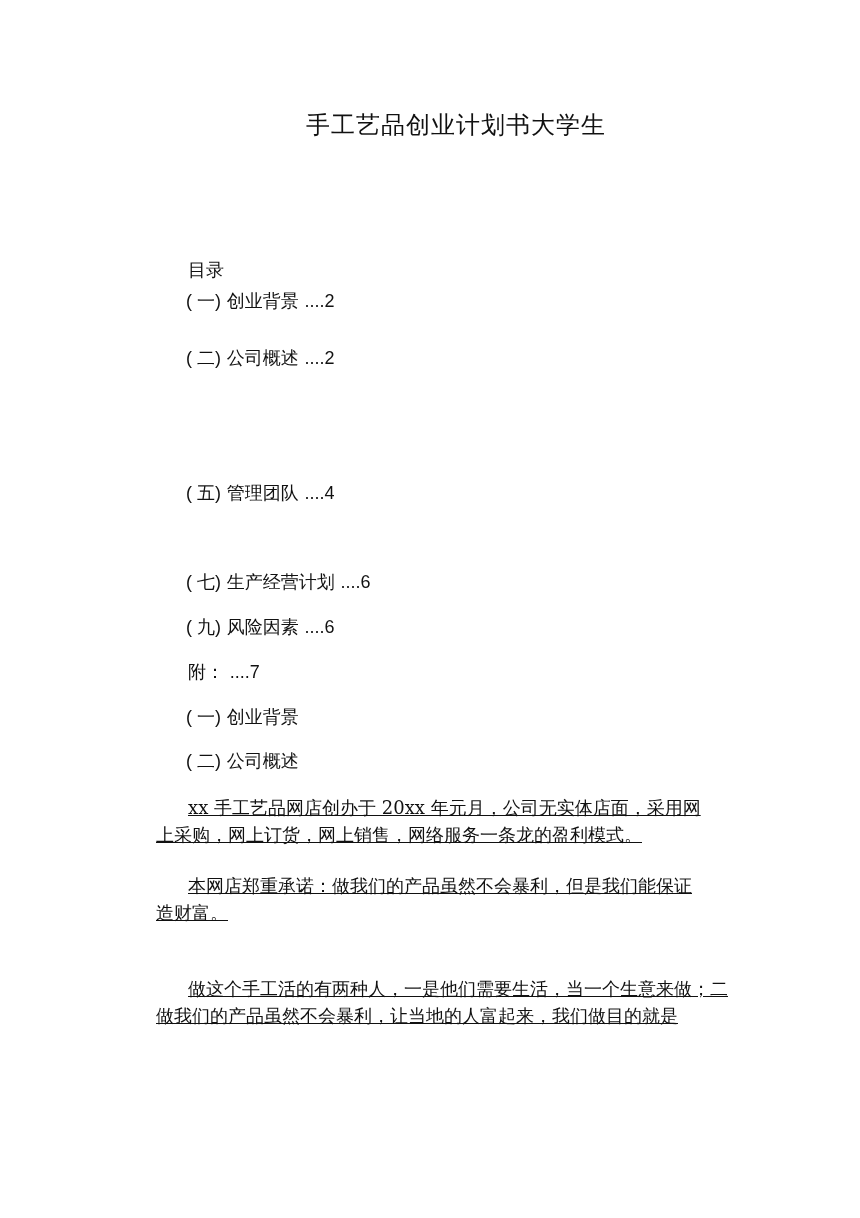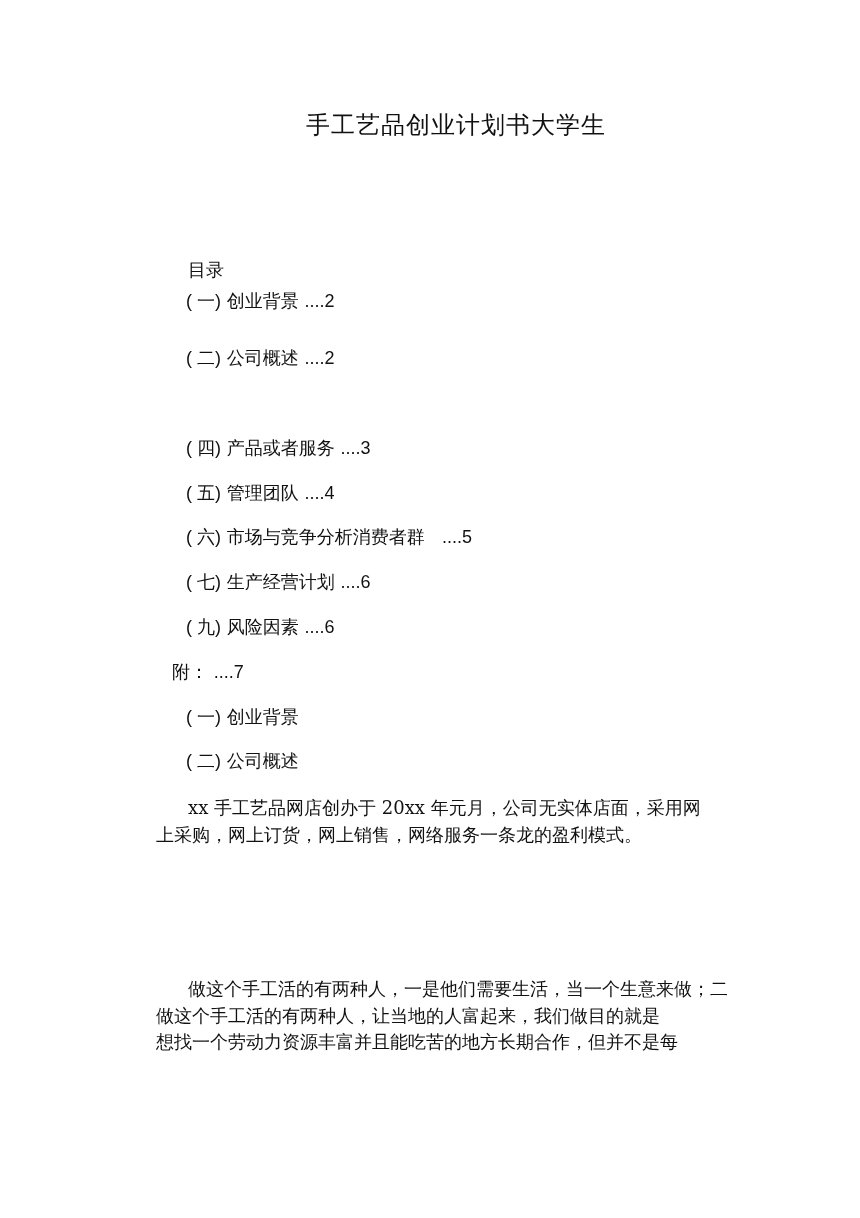--- a/index.html
+++ b/index.html
@@ -54,62 +54,62 @@
     .para {
       position: absolute;
       left: 130px;
       width: 610px;
       font-size: 18px;
       line-height: 26.5px;
     }
     .para .line {
       display: block;
       white-space: pre;
+      text-decoration: underline;
     }
     .para .indent {
       padding-left: 32px;
     }
   </style>
 </head>
 <body>
 
 <div class="page">
 
   <div class="title">手工艺品创业计划书大学生</div>
 
   <div class="toc-heading">目录</div>
 
   <div class="toc-item" style="top:288px;"><span class="num">( 一)</span> <span>创业背景</span> <span class="page-ref">....2</span></div>
 
   <div class="toc-item" style="top:345px;"><span class="num">( 二)</span> <span>公司概述</span> <span class="page-ref">....2</span></div>
 
 
-  <div class="toc-item" style="top:435px;"><span class="num">( 四)</span> <span>产品或者服务</span> <span class="page-ref">....3</span></div>
 
   <div class="toc-item" style="top:480px;"><span class="num">( 五)</span> <span>管理团队</span> <span class="page-ref">....4</span></div>
 
-  <div class="toc-item" style="top:524px;"><span class="num">( 六)</span> <span>市场与竞争分析消费者群</span>   <span class="page-ref">....5</span></div>
 
   <div class="toc-item" style="top:569px;"><span class="num">( 七)</span> <span>生产经营计划</span> <span class="page-ref">....6</span></div>
 
   <div class="toc-item" style="top:614px;"><span class="num">( 九)</span> <span>风险因素</span> <span class="page-ref">....6</span></div>
 
-  <div class="toc-item" style="top:659px; left:146px;"><span>附：</span> <span class="page-ref">....7</span></div>
+  <div class="toc-item" style="top:659px; left:162px;"><span>附：</span> <span class="page-ref">....7</span></div>
 
   <div class="toc-item" style="top:704px;"><span class="num">( 一)</span> <span>创业背景</span></div>
 
   <div class="toc-item" style="top:748px;"><span class="num">( 二)</span> <span>公司概述</span></div>
 
   <div class="para" style="top:795px;">
     <span class="line indent">xx 手工艺品网店创办于 20xx 年元月，公司无实体店面，采用网</span>
     <span class="line">上采购，网上订货，网上销售，网络服务一条龙的盈利模式。</span>
   </div>
 
   <div class="para" style="top:873px;">
+    <span class="line indent">本网店郑重承诺：做我们的产品虽然不会暴利，但是我们能保证</span>
+    <span class="line">造财富。</span>
   </div>
 
   <div class="para" style="top:976px;">
     <span class="line indent">做这个手工活的有两种人，一是他们需要生活，当一个生意来做；二</span>
-    <span class="line">做这个手工活的有两种人，让当地的人富起来，我们做目的就是</span>
-    <span class="line">想找一个劳动力资源丰富并且能吃苦的地方长期合作，但并不是每</span>
+    <span class="line">做我们的产品虽然不会暴利，让当地的人富起来，我们做目的就是</span>
   </div>
 
 </div>
 
 </body></html>

